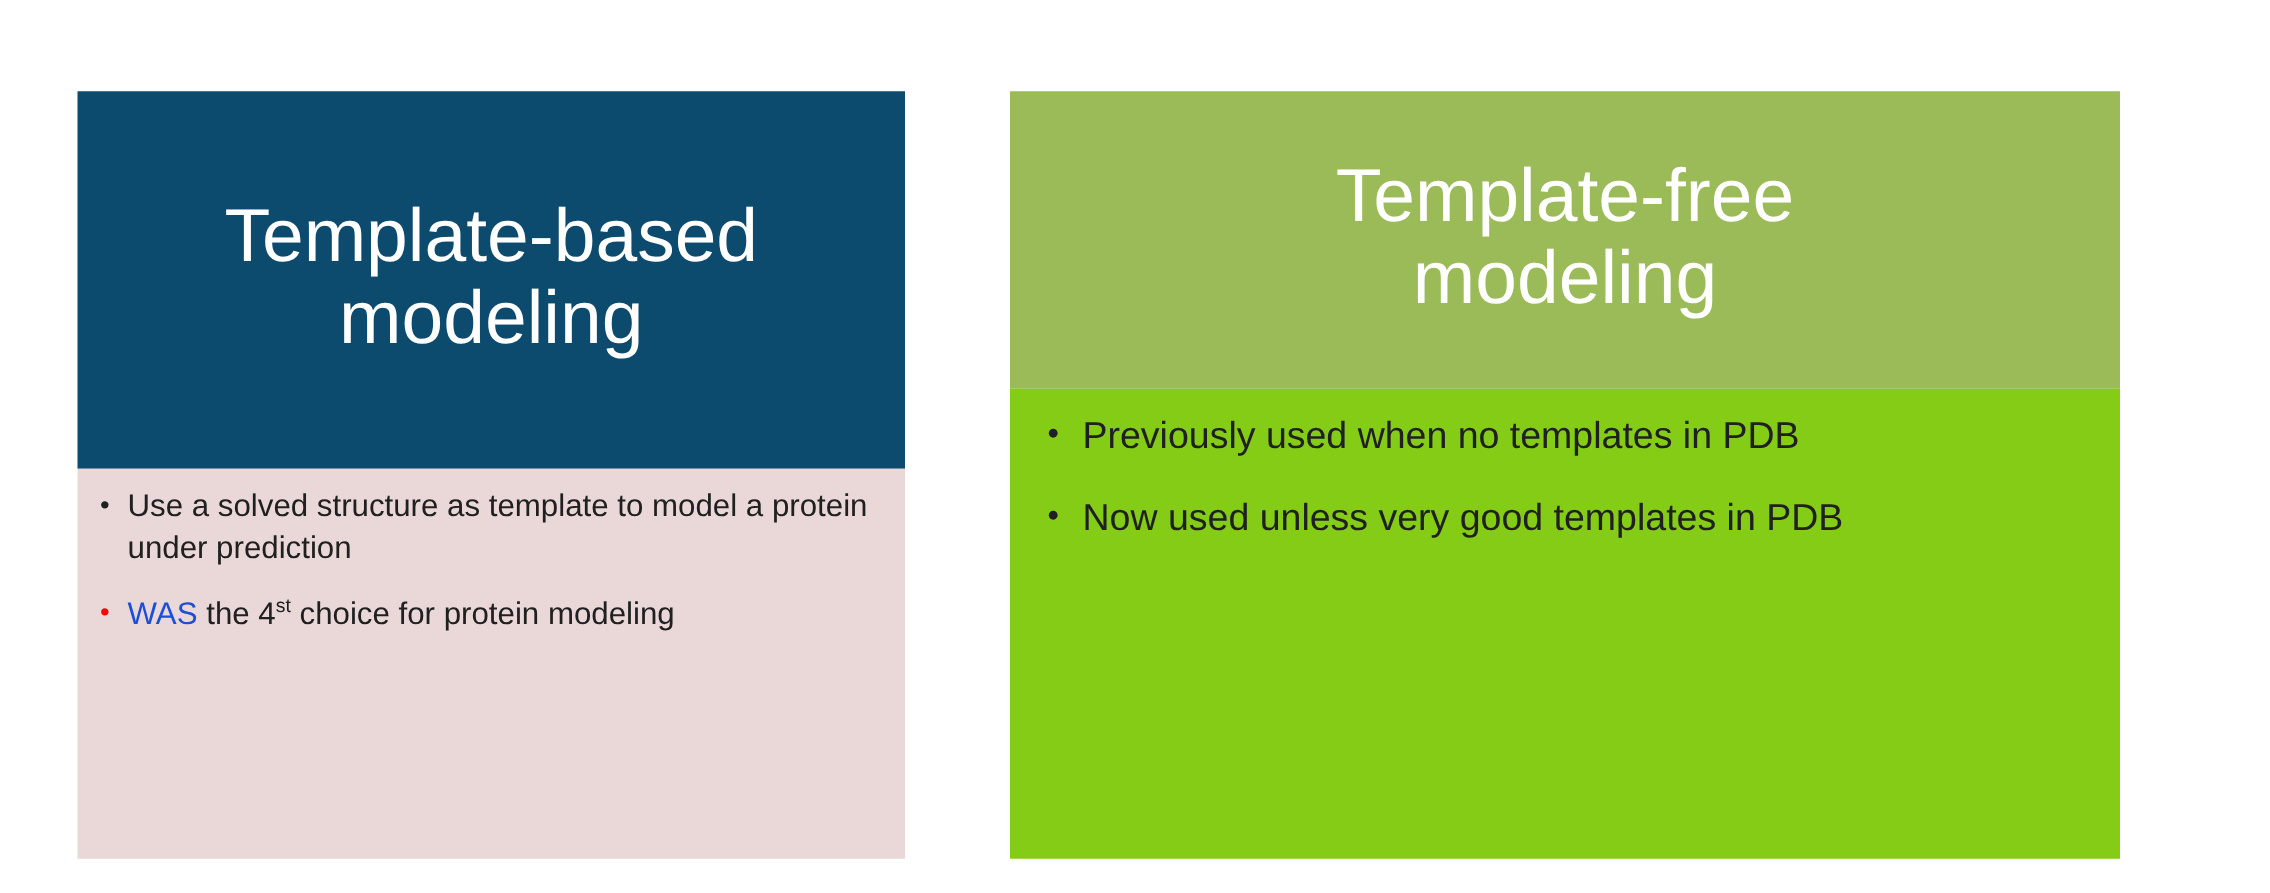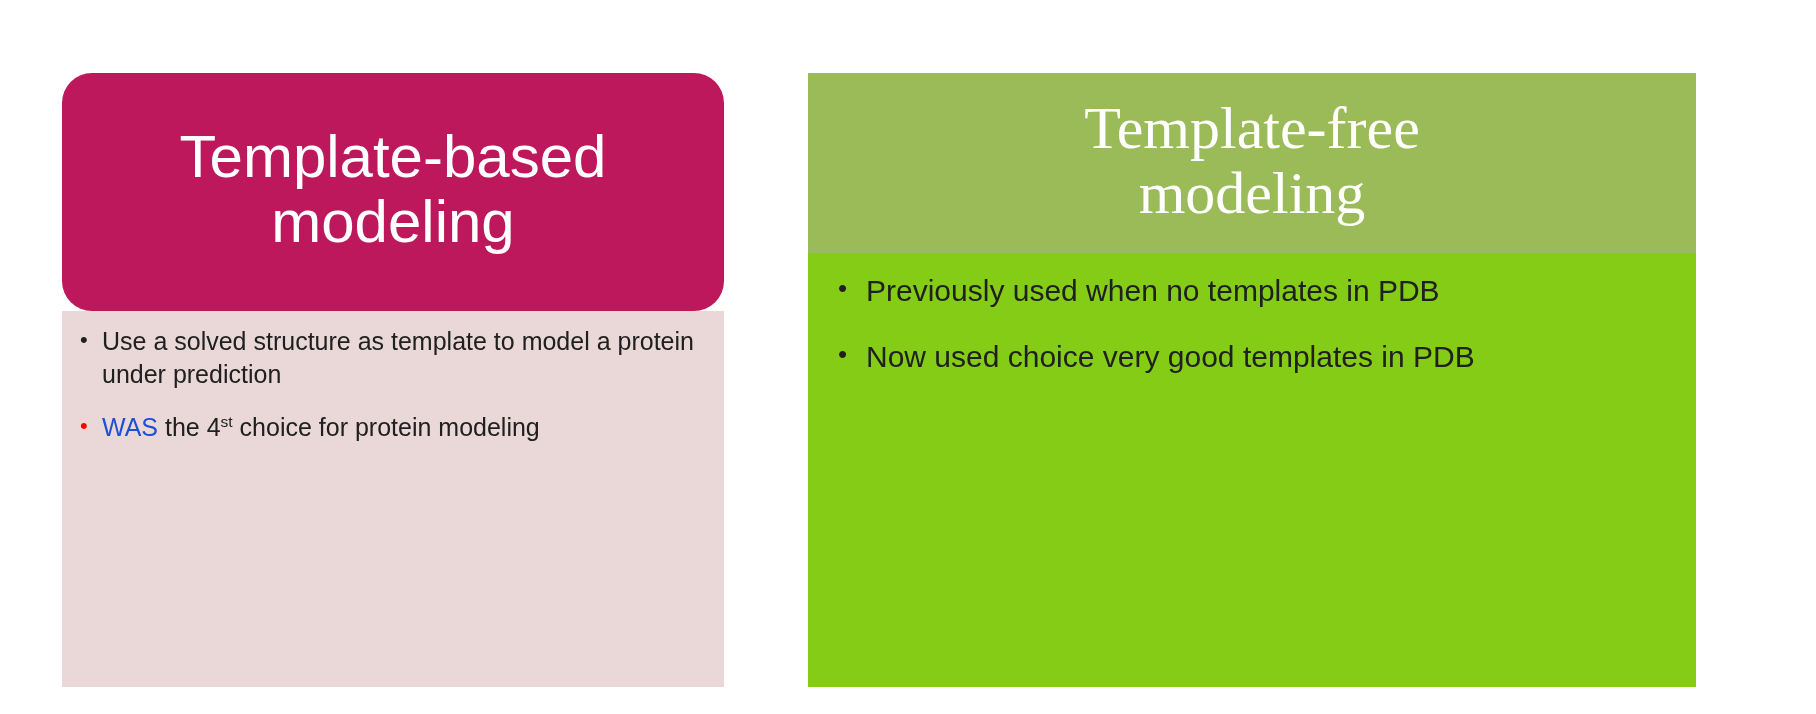--- a/index.html
+++ b/index.html
@@ -43,30 +43,28 @@
     align-items: center;
     justify-content: center;
     text-align: center;
     color: #ffffff;
     font-weight: 400;
     line-height: 1.08;
     padding: 6px 18px 10px 18px;
     flex: 0 0 auto;
   }
   .panel-left .panel-header {
-    background: #be185d;
-    height: 238px;
+    background: #0c4a6e;
+    height: 302px;
     font-size: 60px;
-    border-radius: 30px;
   }
   .panel-right .panel-header {
     background: #9bbb59;
-    height: 180px;
+    height: 238px;
     font-size: 60px;
-    font-family: Liberation Serif, serif;
   }
   .panel-body {
     flex: 1 1 auto;
     box-sizing: border-box;
     overflow: hidden;
   }
   .panel-left .panel-body {
     background: #e9d8d7;
     padding: 14px 16px 10px 10px;
   }
@@ -159,19 +157,19 @@
         <span>Template-free</span><br>
         <span>modeling</span>
       </span>
     </div>
     <div class="panel-body">
       <ul class="bullets">
         <li>
           <span class="seg">Previously used when no templates in PDB</span>
         </li>
         <li>
-          <span class="seg">Now used choice very good templates in PDB</span>
+          <span class="seg">Now used unless very good templates in PDB</span>
         </li>
       </ul>
     </div>
   </div>
 
 </div>
 
 </body></html>

